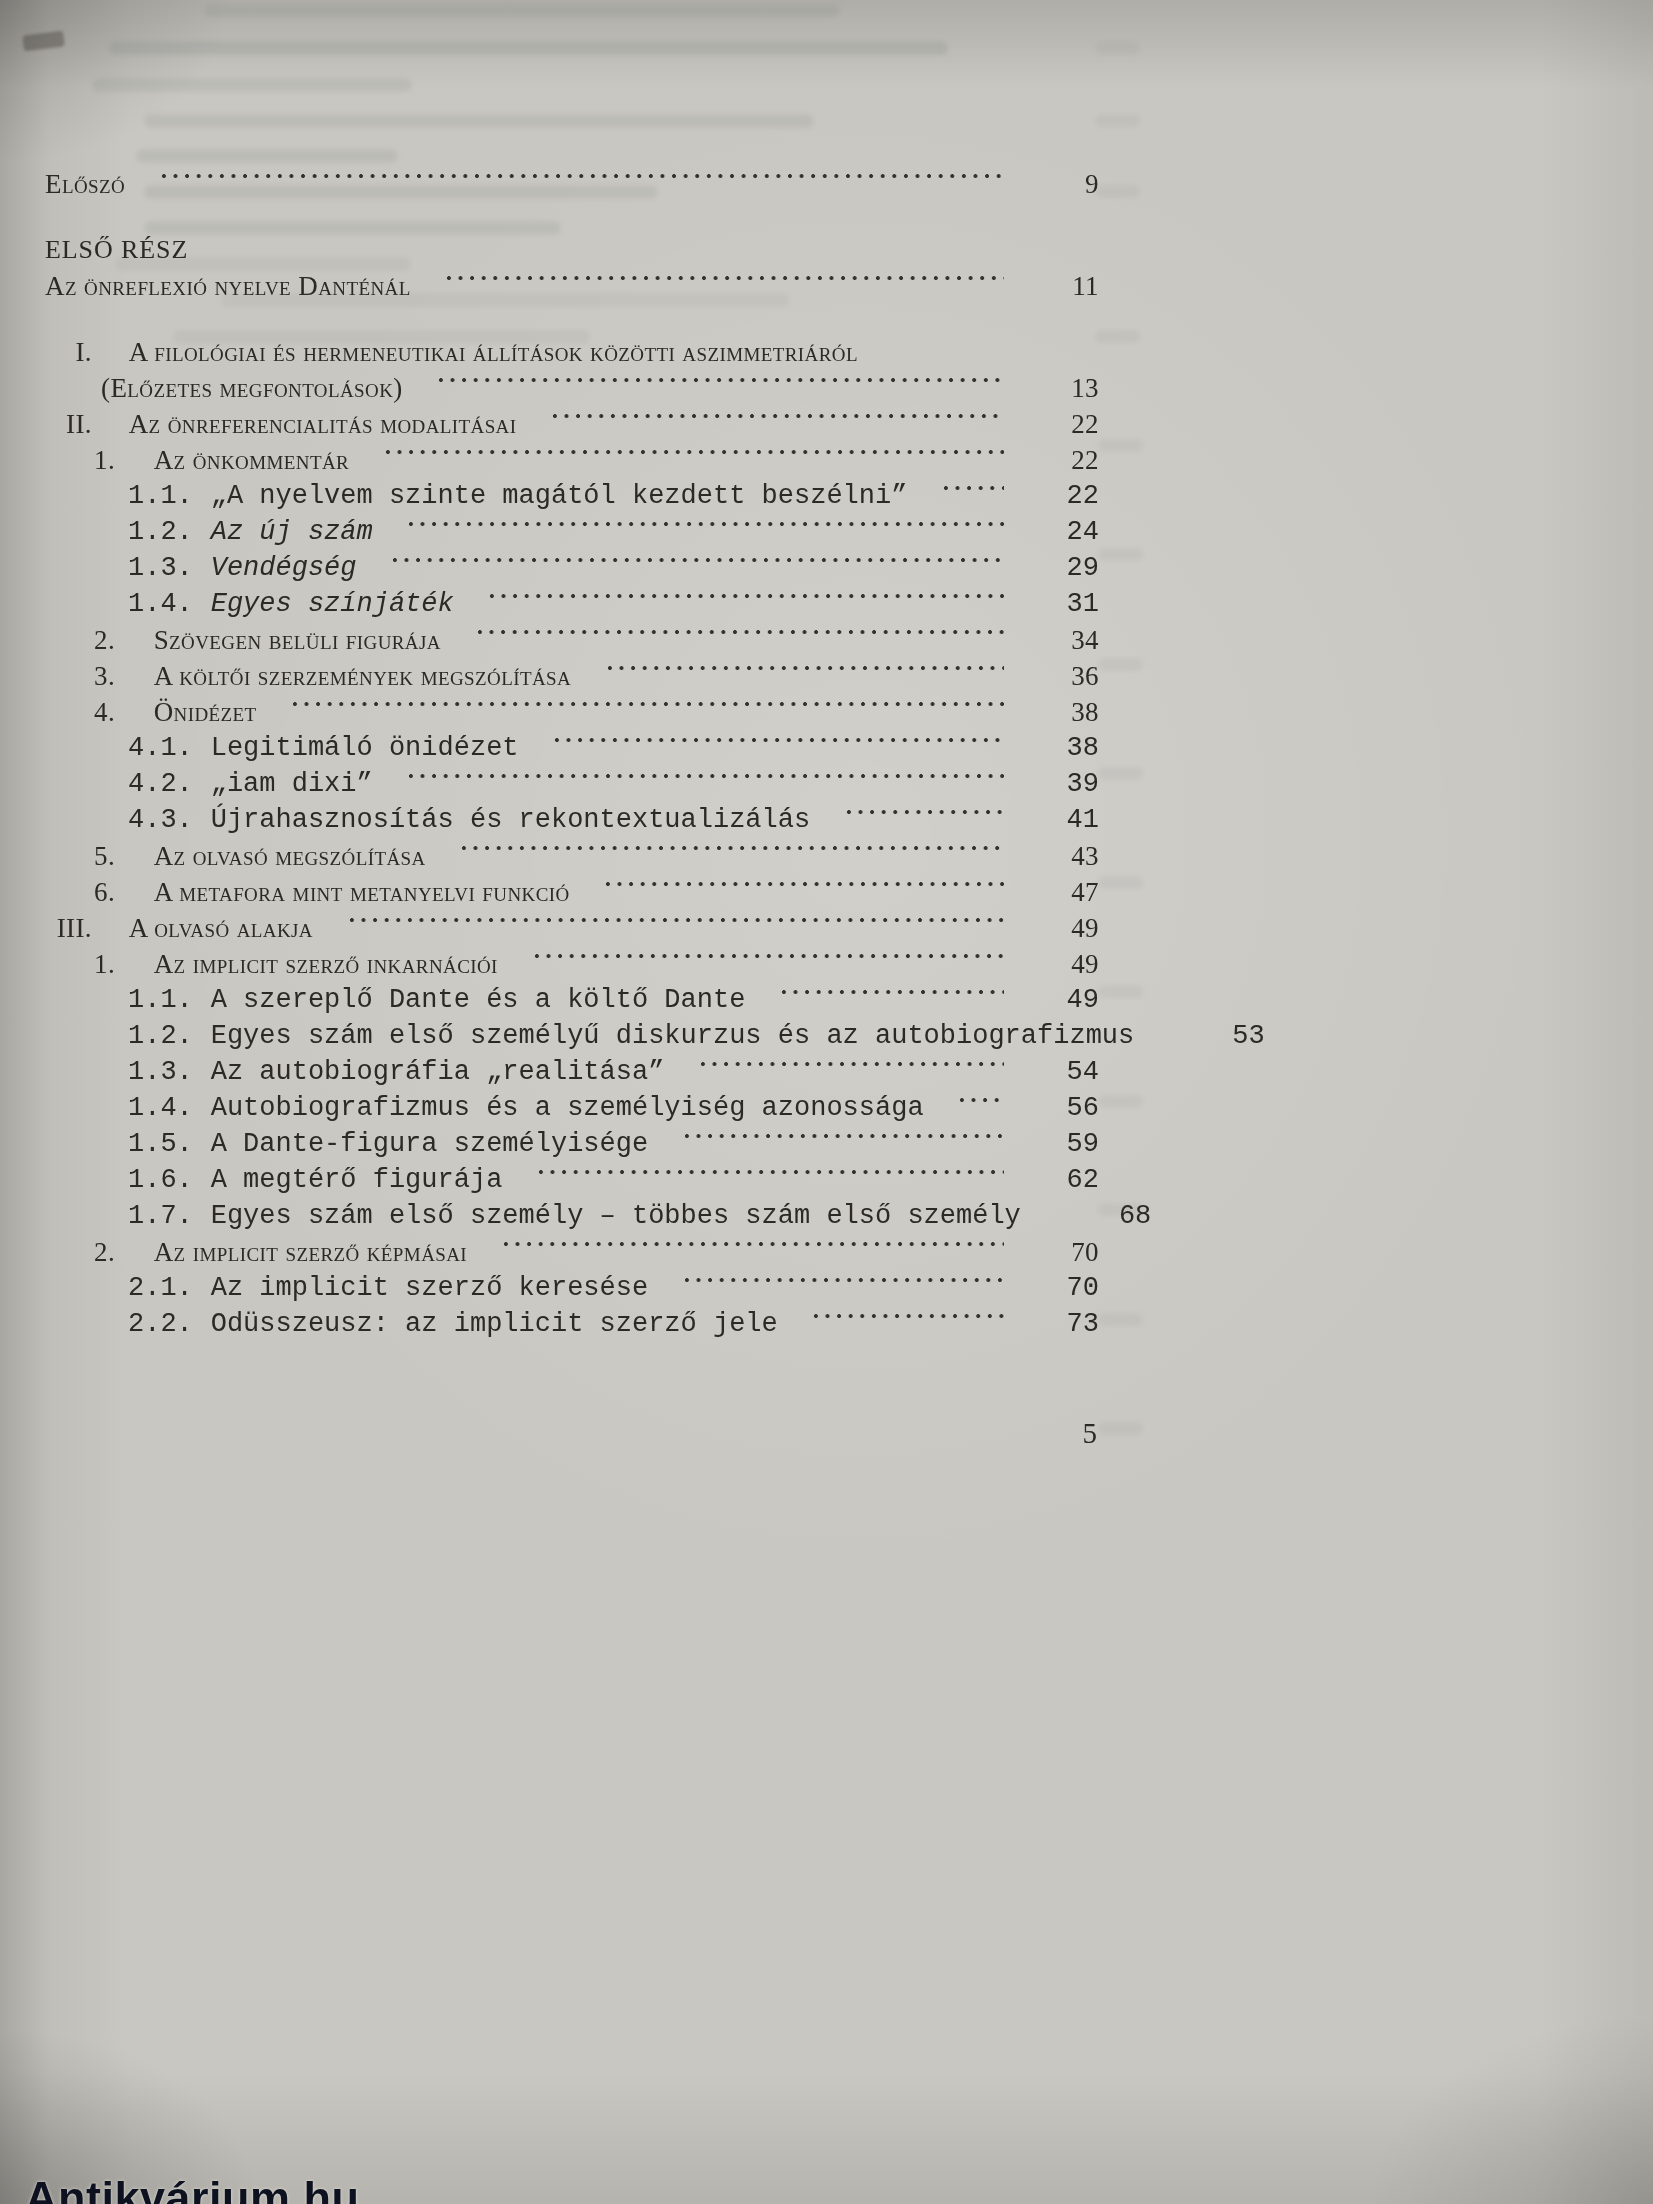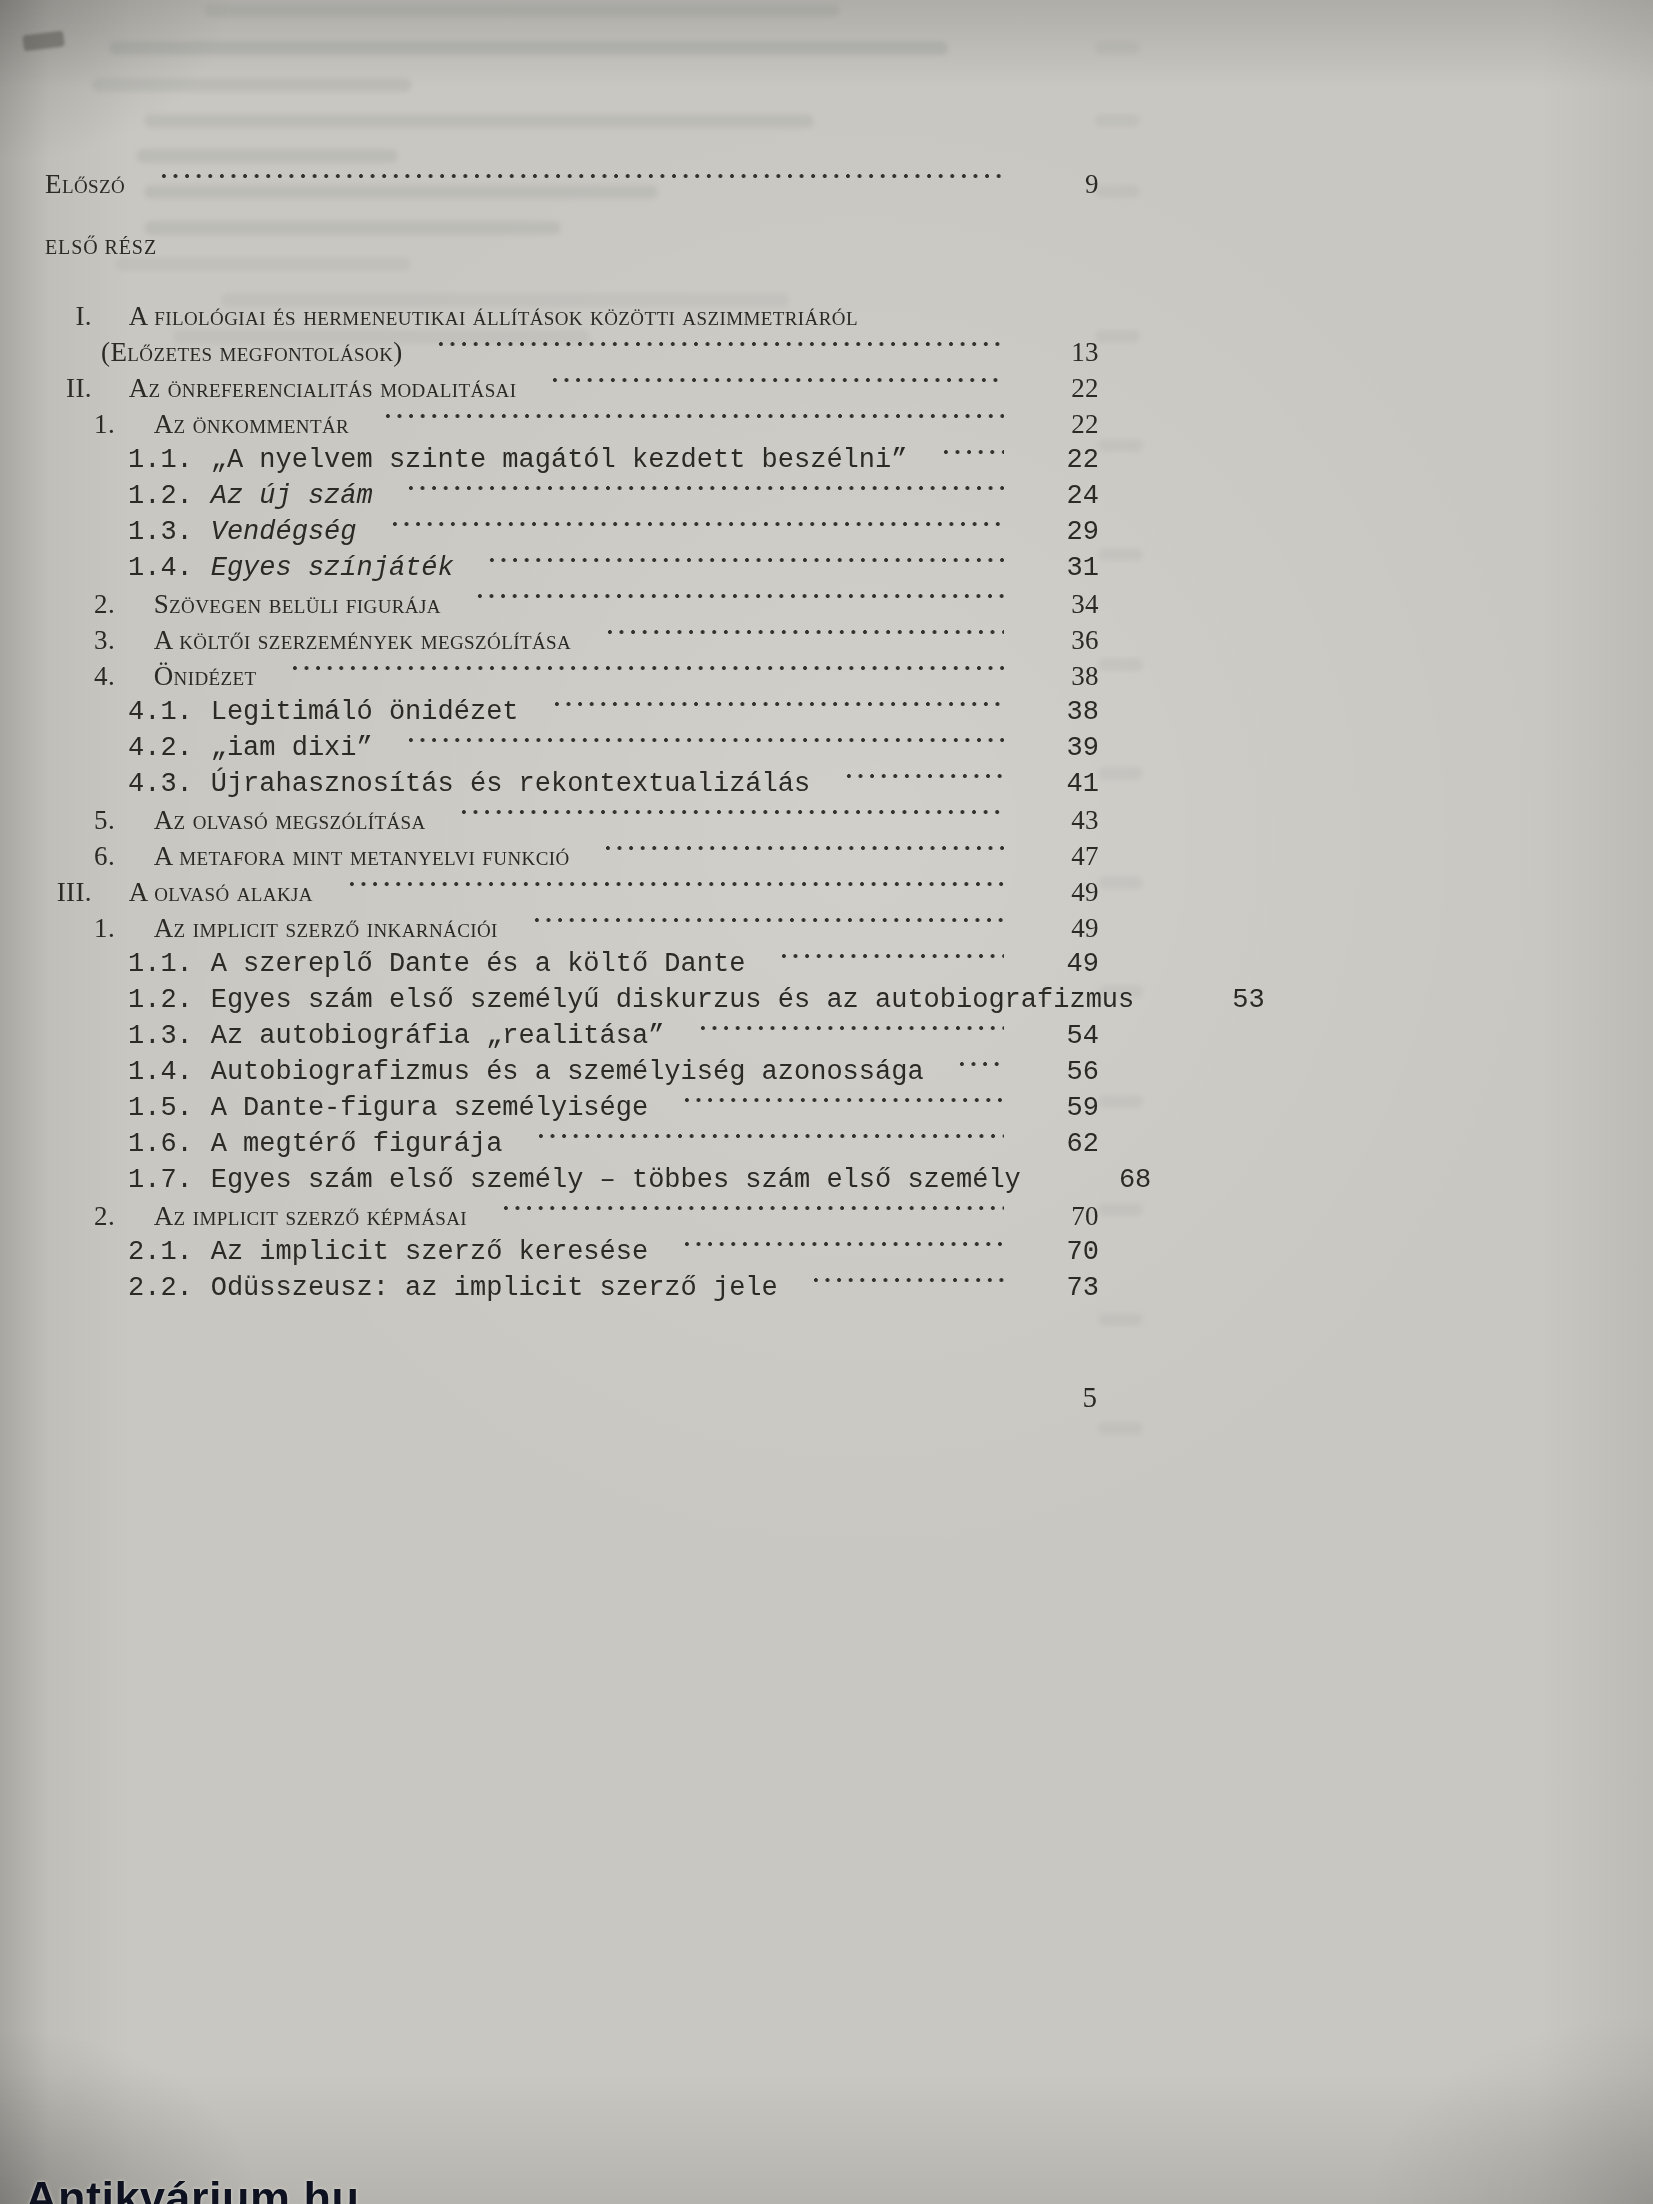--- a/index.html
+++ b/index.html
@@ -56,21 +56,21 @@
   .toc-row {
     display: flex;
     align-items: flex-start;
     height: 36px;
     font-size: 27px;
     line-height: 1;
     gap: 27px;
   }
   .toc-row.gap-before { margin-top: 30px; }
   .toc-row.sc  { font-variant: small-caps; font-size: 27px; letter-spacing: 0.4px; }
-  .toc-row.caps { font-size: 20px; letter-spacing: 0.9px; }
+  .toc-row.caps { font-size: 26px; letter-spacing: 0.9px; }
   .toc-row.italic .text { font-style: italic; }
 
   .num { flex: 0 0 auto; white-space: nowrap; }
   .level-0 { padding-left: 0; }
   .level-1 .num { width: 47px; text-align: right; margin-right: 9.7px; }
   .level-1.hang { padding-left: 56px; }
   .level-2 { padding-left: 49px; }
   .level-2 .num { width: 24px; margin-right: 8.7px; }
   .level-3 { padding-left: 83px; font-family: Liberation Mono, monospace; }
   .level-3 .num { width: 47px; margin-right: 8.7px; }
@@ -156,20 +156,26 @@
     <span class="text">Előszó</span>
     <span class="leader"></span>
     <span class="pagenum">9</span>
   </div>
         <div class="toc-row level-0 caps gap-before">
 
     <span class="text">ELSŐ RÉSZ</span>
     <span class="leader hidden"></span>
     <span class="pagenum"></span>
   </div>
+        <div class="toc-row level-0 sc">
+
+    <span class="text">Az önreflexió nyelve Danténál</span>
+    <span class="leader"></span>
+    <span class="pagenum">11</span>
+  </div>
         <div class="toc-row level-1 sc gap-before">
     <span class="num">I.</span>
     <span class="text">A filológiai és hermeneutikai állítások közötti aszimmetriáról</span>
     <span class="leader hidden"></span>
     <span class="pagenum"></span>
   </div>
         <div class="toc-row level-1 sc hang">
 
     <span class="text">(Előzetes megfontolások)</span>
     <span class="leader"></span>

